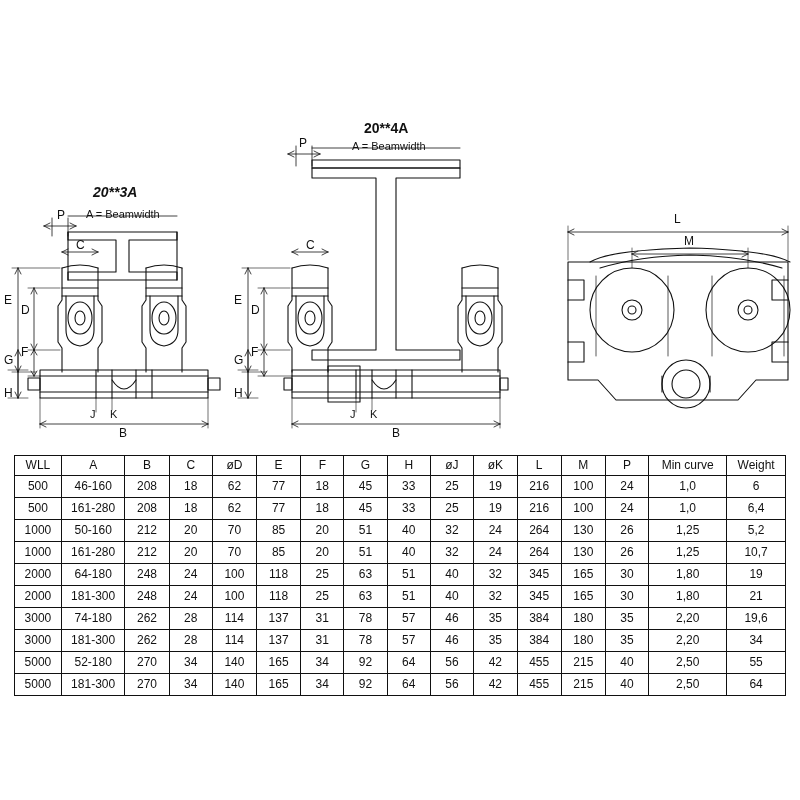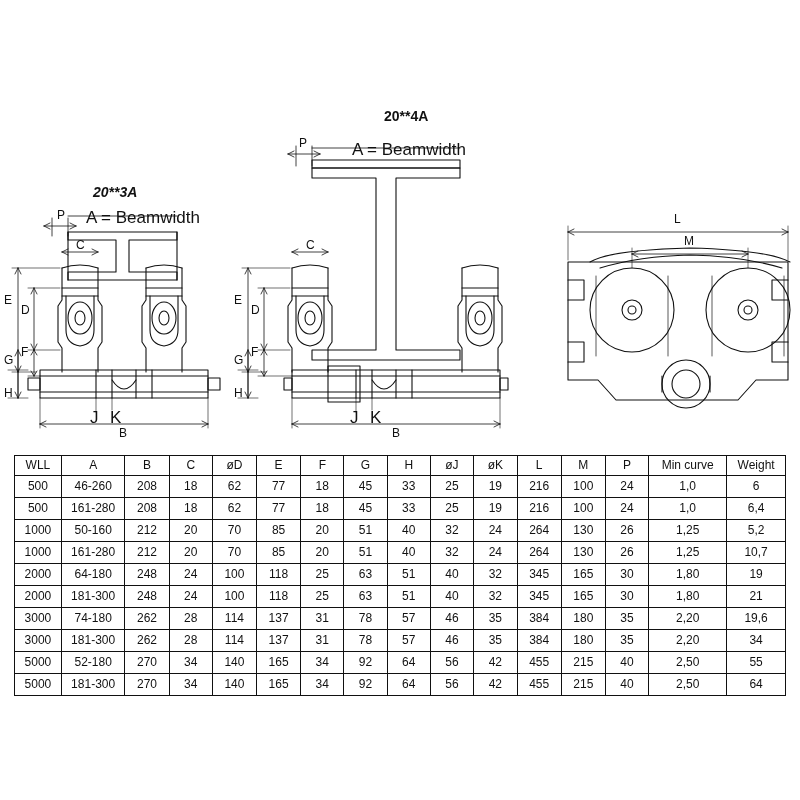--- a/index.html
+++ b/index.html
@@ -38,21 +38,21 @@
     font-family: "Liberation Sans", sans-serif;
     font-size: 12px;
     color: #111;
     white-space: nowrap;
   }
   .lbl.title {
     font-size: 14px;
     font-weight: bold;
   }
   .lbl.small {
-    font-size: 17px;
+    font-size: 11px;
   }
   
   #spec-table {
     position: absolute;
     left: 14px;
     top: 455px;
     width: 772px;
     border-collapse: collapse;
     font-size: 12px;
     background: #fff;
@@ -272,21 +272,21 @@
     <div class="lbl" style="left:76px; top:238px;">C</div>
     <div class="lbl" style="left:4px; top:293px;">E</div>
     <div class="lbl" style="left:21px; top:303px;">D</div>
     <div class="lbl" style="left:4px; top:353px;">G</div>
     <div class="lbl" style="left:21px; top:345px;">F</div>
     <div class="lbl" style="left:4px; top:386px;">H</div>
     <div class="lbl" style="left:119px; top:426px;">B</div>
     <div class="lbl small" style="left:90px; top:408px;">J</div>
     <div class="lbl small" style="left:110px; top:408px;">K</div>
 
-    <div class="lbl title" style="left:364px; top:108px;margin-left:20px;">20**4A</div>
+    <div class="lbl title" style="left:364px; top:120px;">20**4A</div>
     <div class="lbl small" style="left:352px; top:140px;">A = Beamwidth</div>
     <div class="lbl" style="left:299px; top:136px;">P</div>
     <div class="lbl" style="left:306px; top:238px;">C</div>
     <div class="lbl" style="left:234px; top:293px;">E</div>
     <div class="lbl" style="left:251px; top:303px;">D</div>
     <div class="lbl" style="left:234px; top:353px;">G</div>
     <div class="lbl" style="left:251px; top:345px;">F</div>
     <div class="lbl" style="left:234px; top:386px;">H</div>
     <div class="lbl" style="left:392px; top:426px;">B</div>
     <div class="lbl small" style="left:350px; top:408px;">J</div>
@@ -331,21 +331,21 @@
         <th>L</th>
         <th>M</th>
         <th>P</th>
         <th>Min curve</th>
         <th>Weight</th>
       </tr>
     </thead>
     <tbody id="spec-body">
         <tr>
           <td>500</td>
-          <td>46-260</td>
+          <td>46-160</td>
           <td>208</td>
           <td>18</td>
           <td>62</td>
           <td>77</td>
           <td>18</td>
           <td>45</td>
           <td>33</td>
           <td>25</td>
           <td>19</td>
           <td>216</td>

